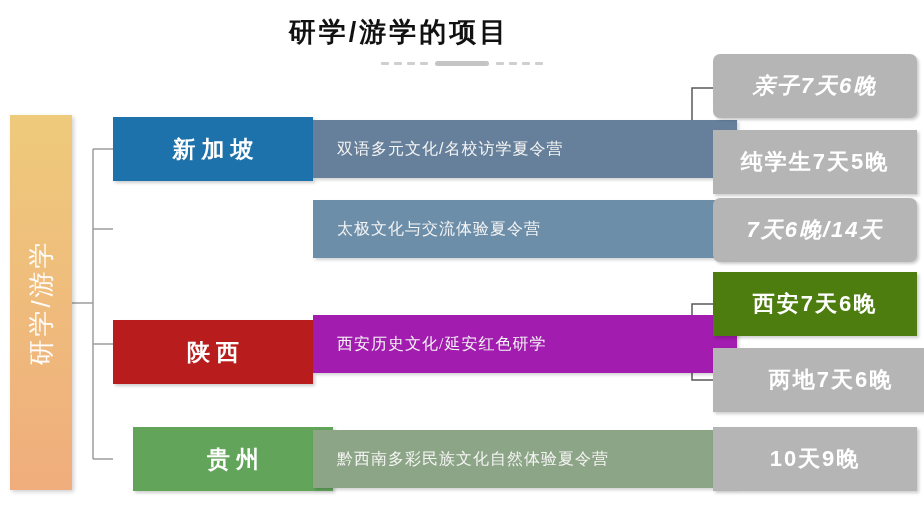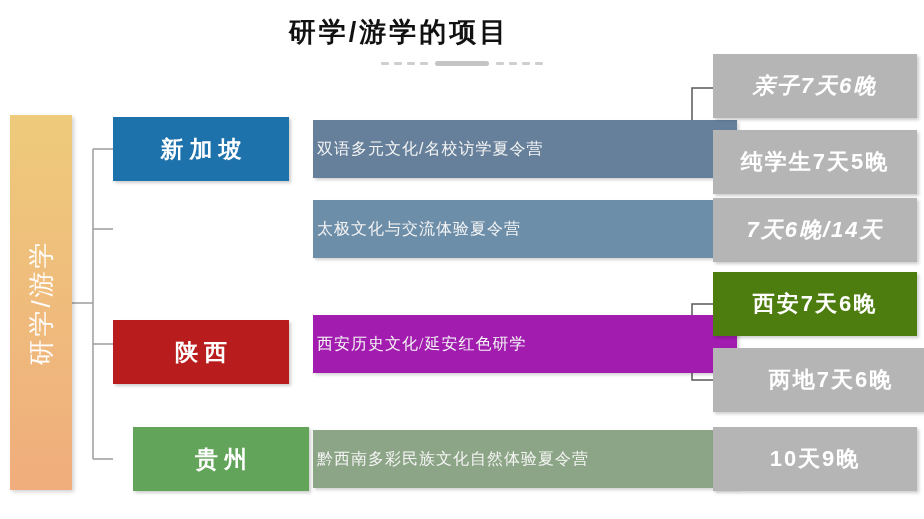--- a/index.html
+++ b/index.html
@@ -25,38 +25,38 @@
     box-shadow:2px 2px 4px rgba(0,0,0,0.18);
   }
   .side-text{
     transform:rotate(-90deg);white-space:nowrap;color:rgba(255,255,255,0.97);
     font-size:26px;letter-spacing:3px;
   }
   
   .connectors{position:absolute;left:0;top:0;width:924px;height:519px;pointer-events:none;}
   
   .region{
-    position:absolute;left:113px;width:176px;height:64px;
+    position:absolute;left:113px;width:200px;height:64px;
     display:flex;align-items:center;justify-content:center;
     color:#fff;font-size:23px;font-weight:bold;letter-spacing:6px;padding-left:6px;
     box-sizing:border-box;box-shadow:2px 2px 3px rgba(0,0,0,0.2);
   }
   .program{
     position:absolute;left:313px;width:424px;height:58px;
     display:flex;align-items:center;color:#f4f4f4;font-size:16px;letter-spacing:1px;
-    padding-left:4px;box-sizing:border-box;box-shadow:2px 2px 3px rgba(0,0,0,0.18);
+    padding-left:24px;box-sizing:border-box;box-shadow:2px 2px 3px rgba(0,0,0,0.18);
   }
   
   .duration{
     position:absolute;left:713px;width:204px;height:64px;
     display:flex;align-items:center;justify-content:center;
     color:#fff;font-size:22px;font-weight:bold;letter-spacing:2px;
     box-shadow:2px 2px 3px rgba(0,0,0,0.2);
   }
-  .duration.italic{font-style:italic;}
+  .duration.italic{font-style:italic;border-radius:7px;}
 </style>
 </head>
 <body>
 
 <div class="canvas">
 
   <h1 class="title">研学/游学的项目</h1>
 
   <div class="deco">
     <span class="dash"></span>

